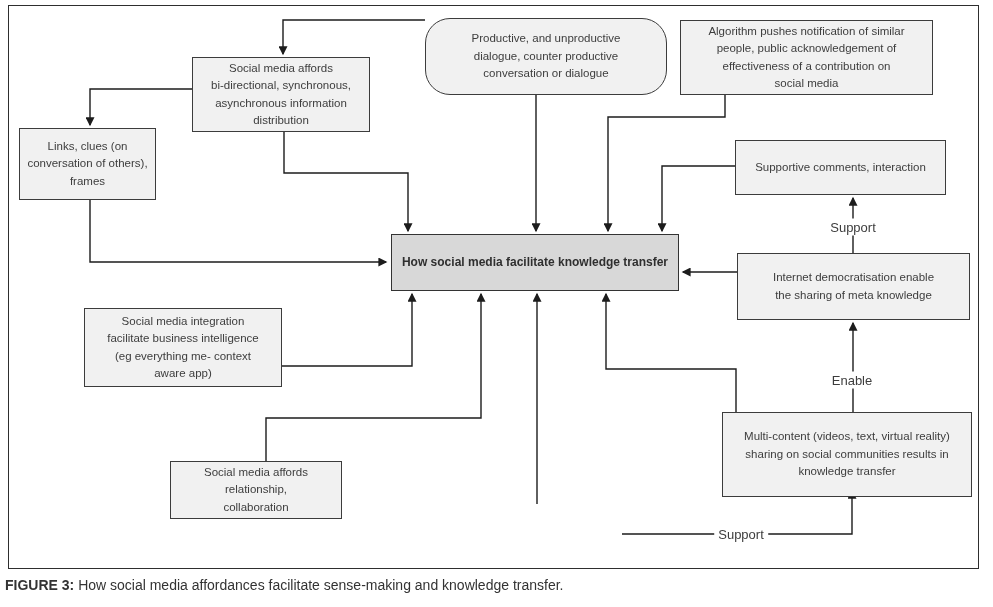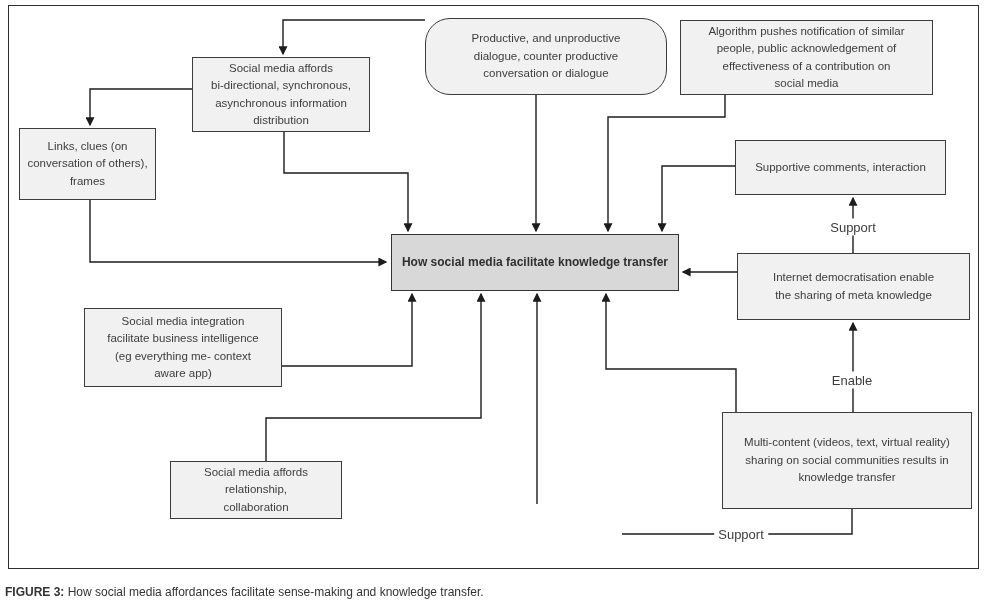--- a/index.html
+++ b/index.html
@@ -47,23 +47,22 @@
     transform:translate(-50%,-50%);
     background:#ffffff;
     color:#3d3d3d;
     font-size:13px;
     padding:1px 4px;
     text-align:center;
   }
   #caption{
     position:absolute;
     left:5px;top:577px;
-    font-size:12px;
+    font-size:14px;
     color:#333333;
-    margin-top:8px;
   }
   #caption .cap-label{font-weight:bold;}
 </style>
 </head>
 <body>
 
 <div id="page">
 
   <div id="frame"></div>
 
@@ -134,21 +133,21 @@
 
   <div class="node" style="left:60px;top:308px;width:198px;height:79px;margin-left:24px;">Social media integration
 facilitate business intelligence
 (eg everything me- context
 aware app)</div>
 
   <div class="node" style="left:170px;top:461px;width:172px;height:58px;">Social media affords relationship,
 collaboration</div>
 
 
-  <div class="node" style="left:722px;top:412px;width:250px;height:97px;">Multi-content (videos, text, virtual reality)
+  <div class="node" style="left:722px;top:412px;width:250px;height:85px;">Multi-content (videos, text, virtual reality)
 sharing on social communities results in
 knowledge transfer</div>
 
   <div class="edge-label" style="left:853px;top:227px;">Support</div>
 
   <div class="edge-label" style="left:852px;top:366px;margin-top:14px;">Enable</div>
 
   <div class="edge-label" style="left:741px;top:534px;">Support</div>
 
   <div id="caption">

